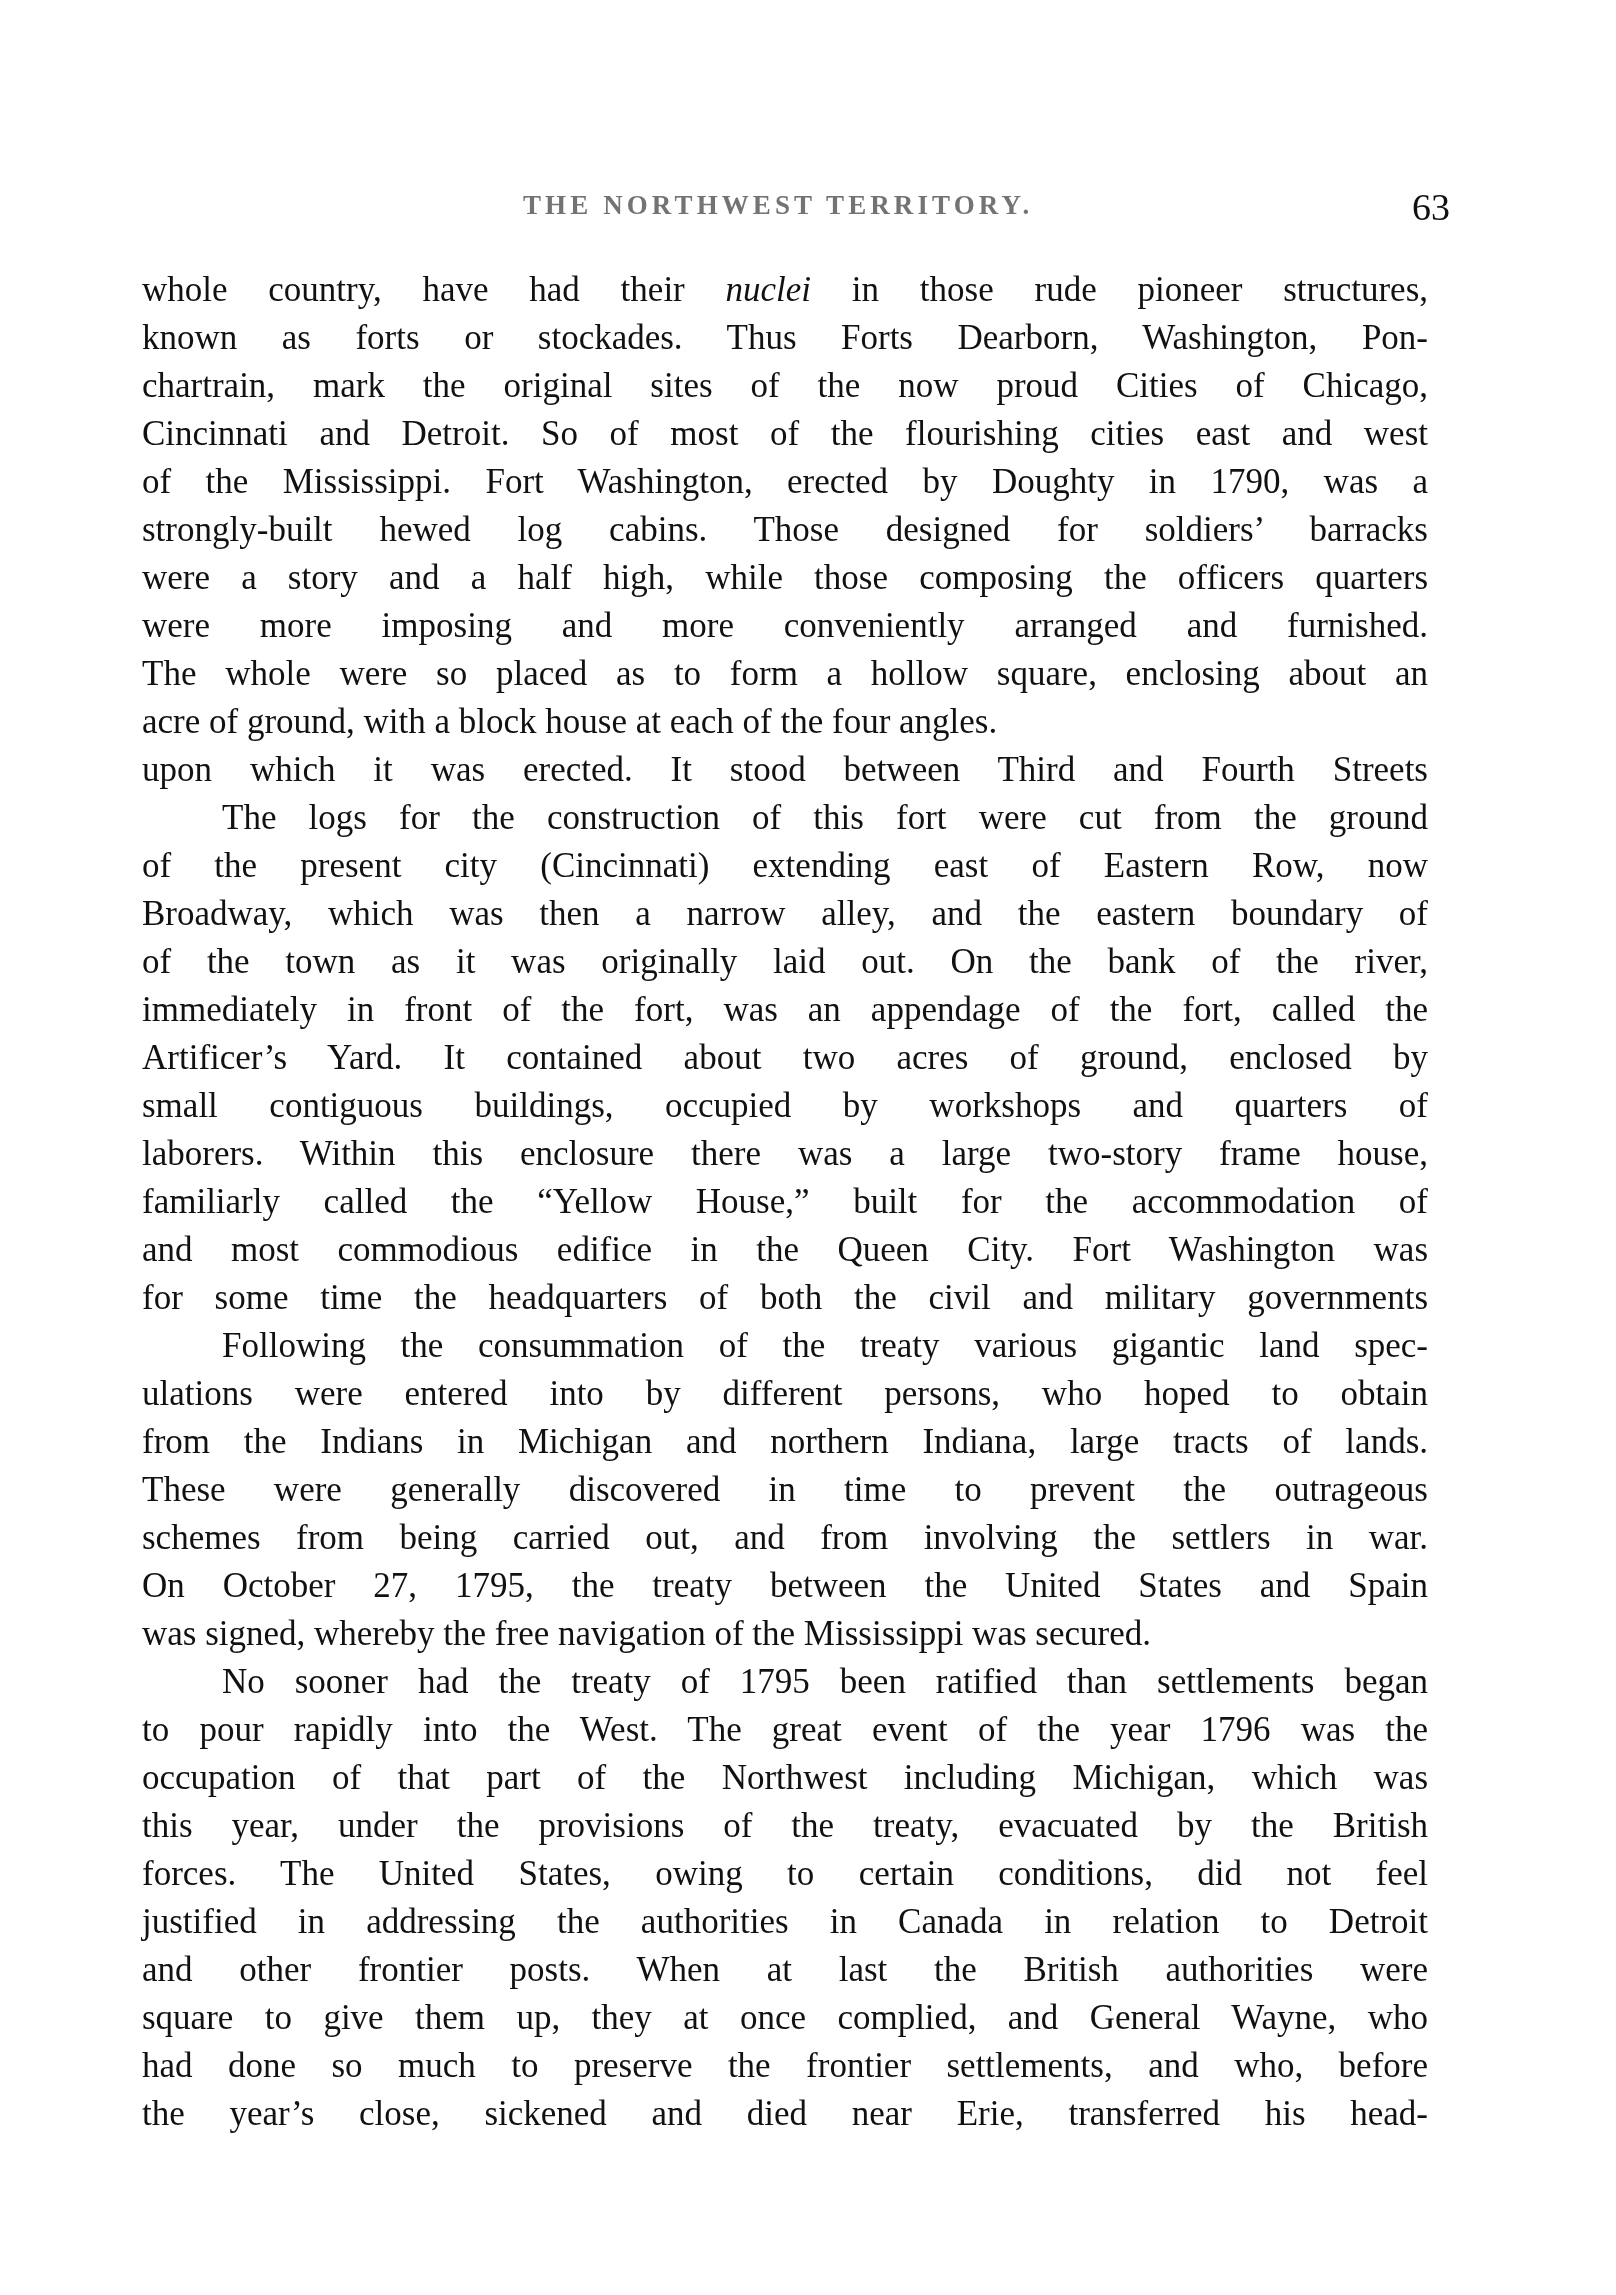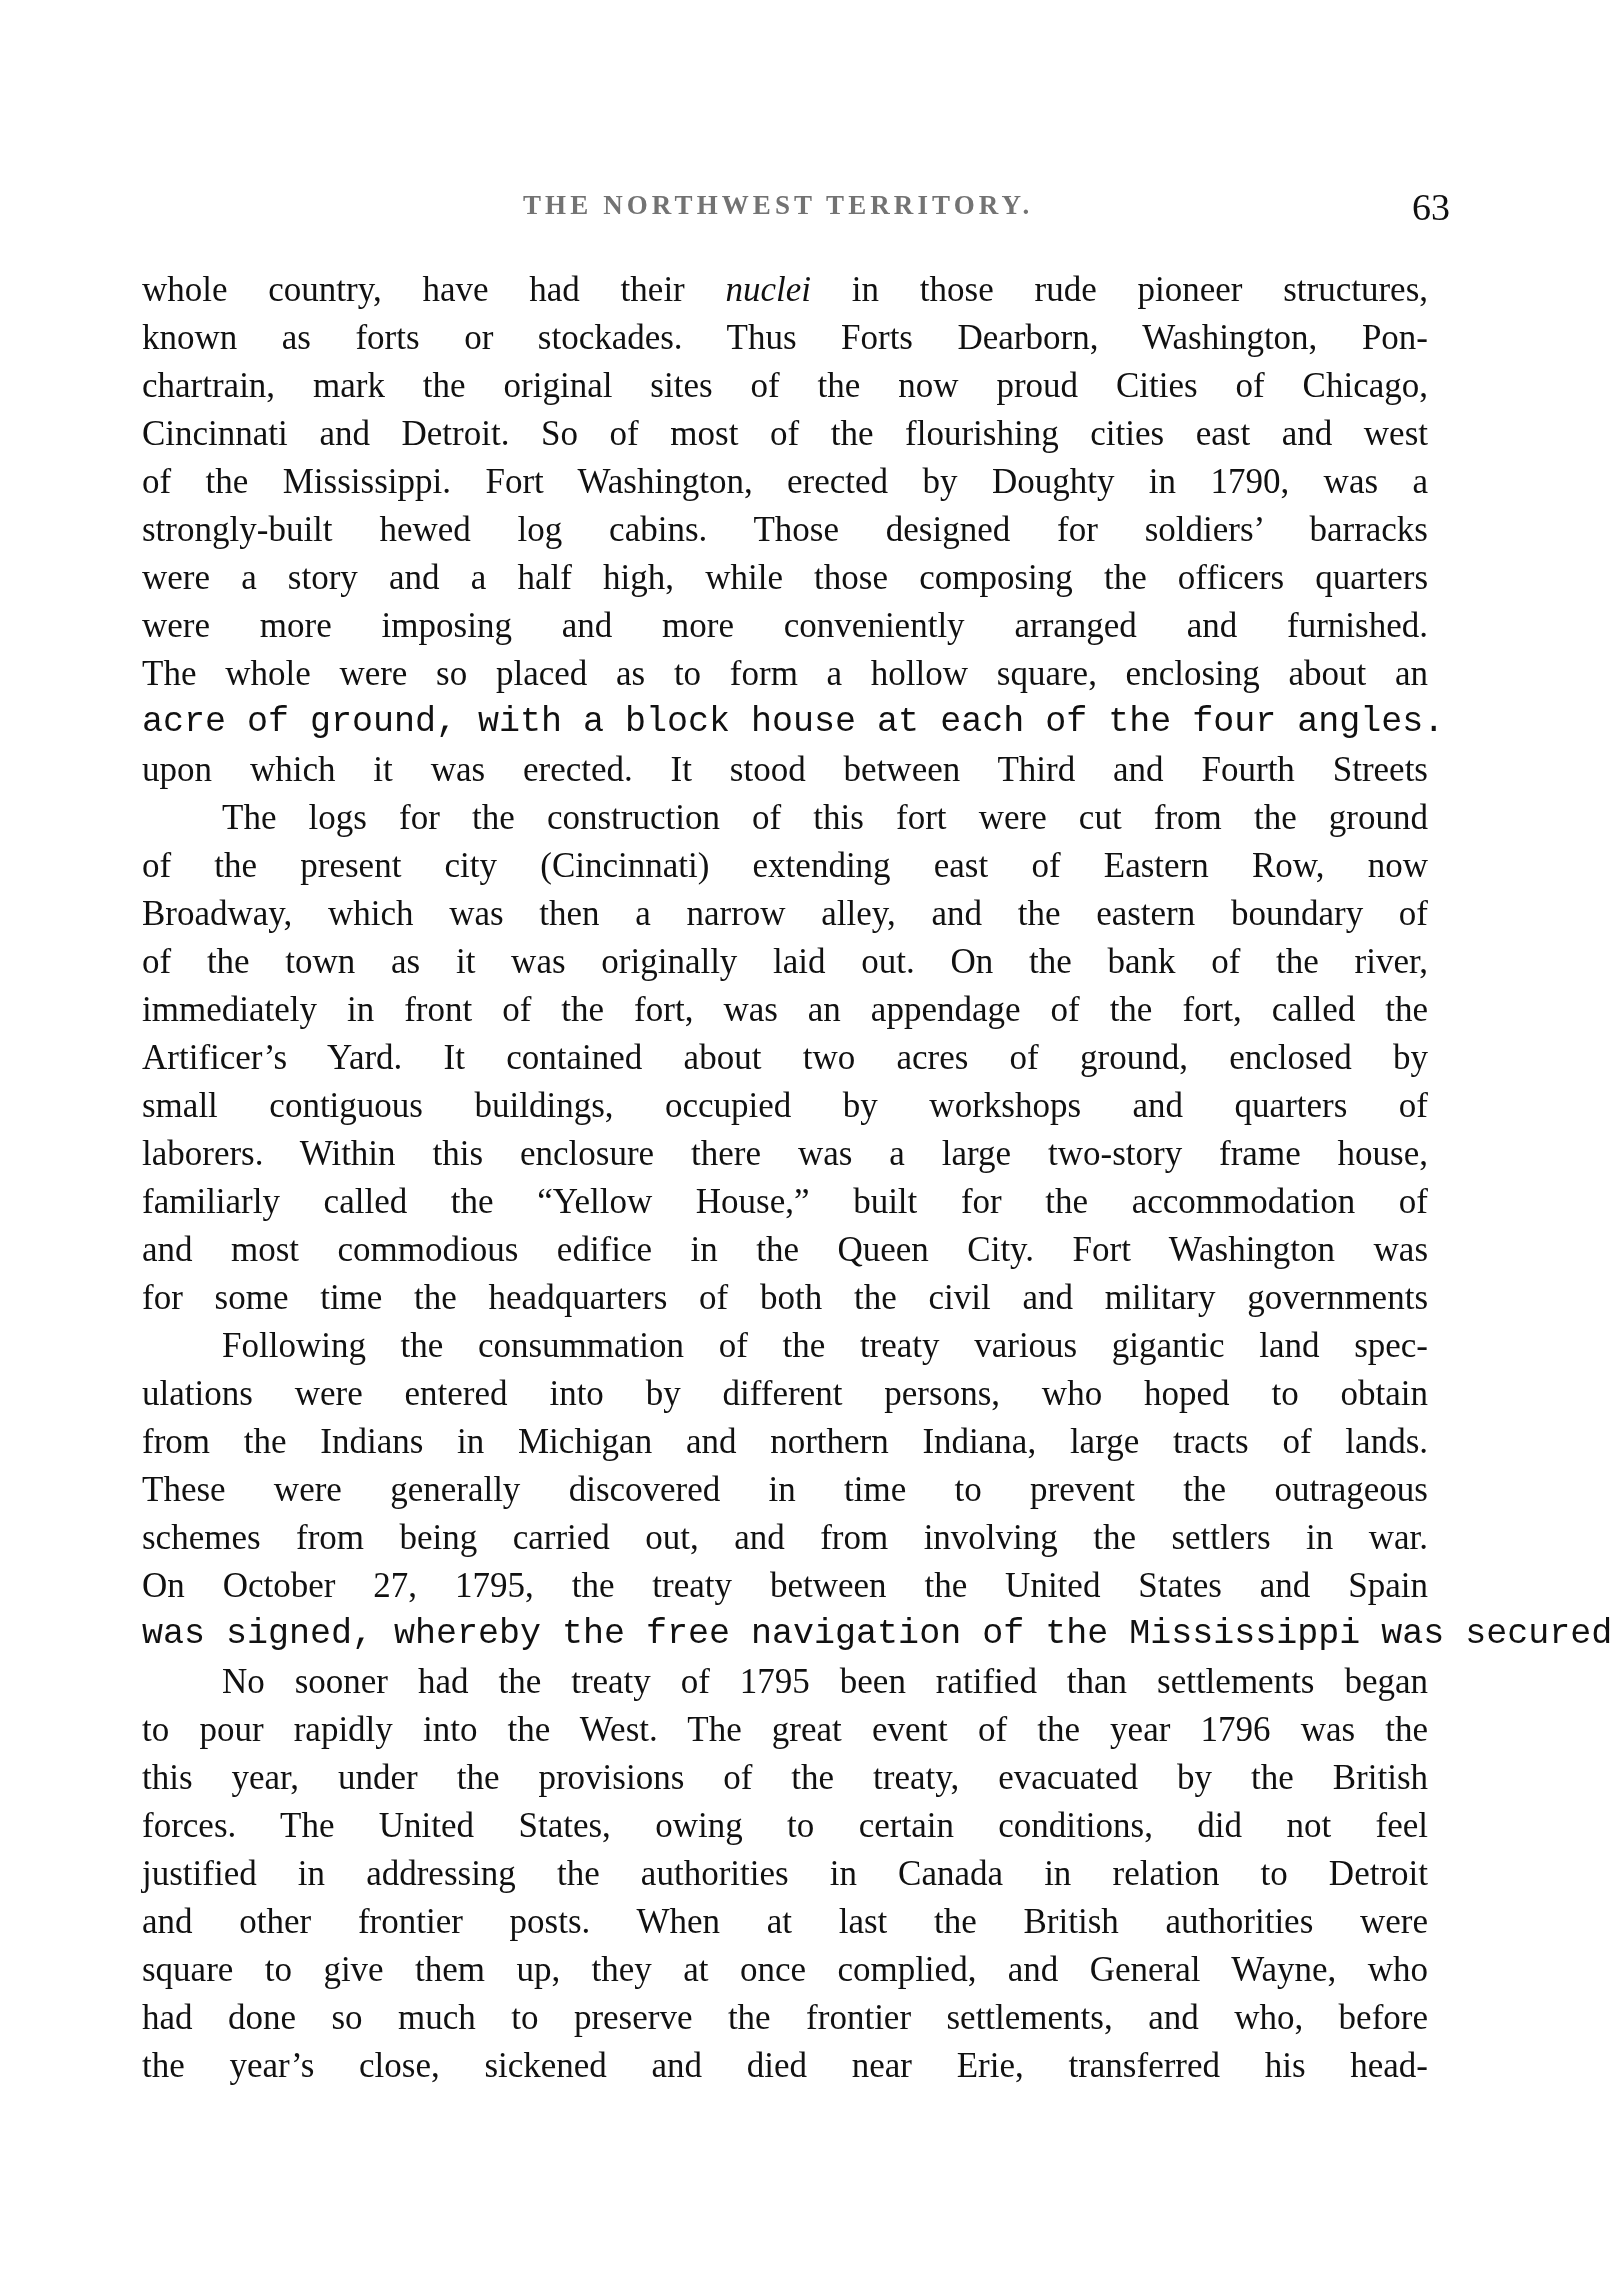--- a/index.html
+++ b/index.html
@@ -57,21 +57,20 @@
       display: block;
       height: 48px;
       white-space: nowrap;
       text-align: justify;
       text-align-last: justify;
       overflow: visible;
     }
     .line.last {
       text-align: left;
       text-align-last: left;
-      font-family: Liberation Mono, monospace;
     }
     .line.indent {
       padding-left: 80px;
       box-sizing: border-box;
     }
     .line span.it { font-style: italic; }
   </style>
 </head>
 <body>
 
@@ -110,20 +109,21 @@
         <div class="line"><span>ulations were entered into by different persons, who hoped to obtain</span></div>
         <div class="line"><span>from the Indians in Michigan and northern Indiana, large tracts of lands.</span></div>
         <div class="line"><span>These were generally discovered in time to prevent the outrageous</span></div>
         <div class="line"><span>schemes from being carried out, and from involving the settlers in war.</span></div>
         <div class="line"><span>On October 27, 1795, the treaty between the United States and Spain</span></div>
         <div class="line last"><span>was signed, whereby the free navigation of the Mississippi was secured.</span></div>
       </div>
       <div>
         <div class="line indent"><span>No sooner had the treaty of 1795 been ratified than settlements began</span></div>
         <div class="line"><span>to pour rapidly into the West. The great event of the year 1796 was the</span></div>
+        <div class="line"><span>occupation of that part of the Northwest including Michigan, which was</span></div>
         <div class="line"><span>this year, under the provisions of the treaty, evacuated by the British</span></div>
         <div class="line"><span>forces. The United States, owing to certain conditions, did not feel</span></div>
         <div class="line"><span>justified in addressing the authorities in Canada in relation to Detroit</span></div>
         <div class="line"><span>and other frontier posts. When at last the British authorities were</span></div>
         <div class="line"><span>square to give them up, they at once complied, and General Wayne, who</span></div>
         <div class="line"><span>had done so much to preserve the frontier settlements, and who, before</span></div>
         <div class="line"><span>the year’s close, sickened and died near Erie, transferred his head-</span></div>
       </div>
     </div>
 </div>

